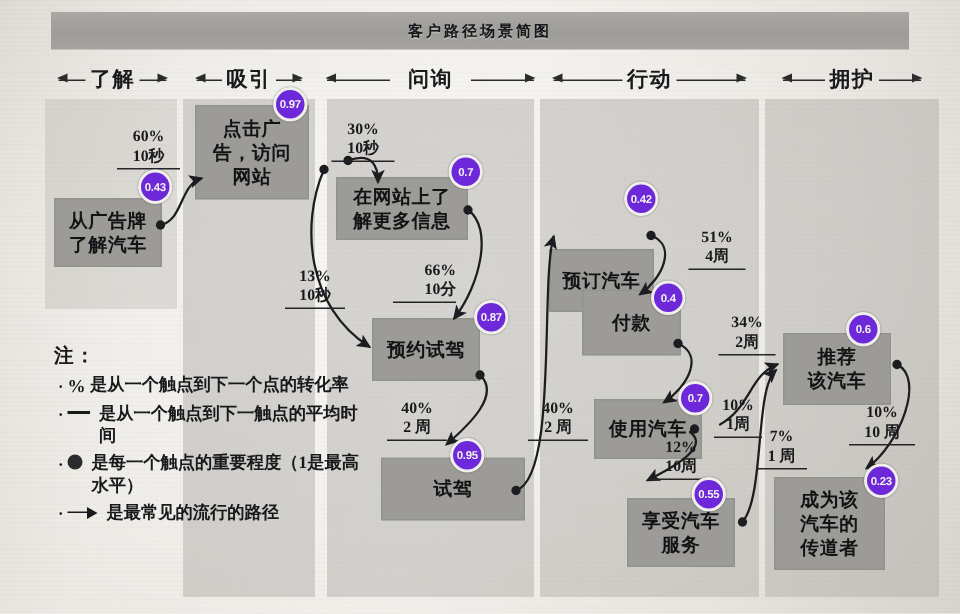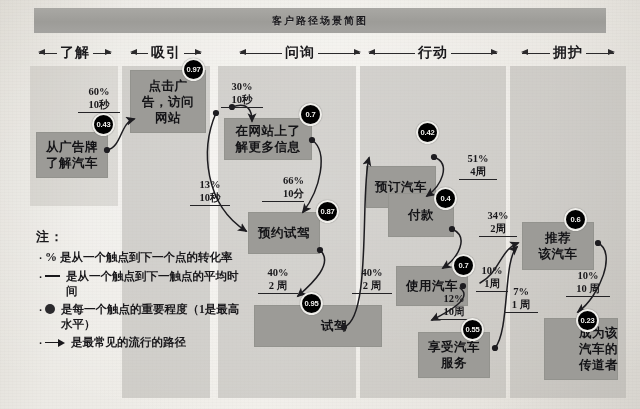--- a/index.html
+++ b/index.html
@@ -63,21 +63,21 @@
     text-align:center;
     color:#131316;
     font-size:12.5px;line-height:16px;font-weight:700;
     letter-spacing:.5px;
     box-shadow:0 0 0 1px rgba(120,118,112,.22) inset;
   }
 
   
   .badge{
     position:absolute;width:19px;height:19px;border-radius:50%;
-    background:#000000;color:#f2f1ee;
+    background:#6d28d9;color:#f2f1ee;
     display:flex;align-items:center;justify-content:center;
     font-size:7.6px;font-weight:700;letter-spacing:-.2px;
     font-family:"Liberation Sans",sans-serif;
     border:2px solid #efeeea;
     box-shadow:0 0 1px rgba(0,0,0,.55);
     z-index:7;
   }
 
   
   .conv{position:absolute;z-index:6;text-align:center;line-height:13px;}
@@ -116,21 +116,21 @@
   <div class="stage-head" style="left:30px;width:90px;">
     <div class="arrowline l" style="width:18px;"></div>
     <div class="lbl">了解</div>
     <div class="arrowline r" style="width:18px;"></div>
   </div>
   <div class="stage-head" style="left:122px;width:88px;">
     <div class="arrowline l" style="width:17px;"></div>
     <div class="lbl">吸引</div>
     <div class="arrowline r" style="width:17px;"></div>
   </div>
-  <div class="stage-head" style="left:231px;width:138px;">
+  <div class="stage-head" style="left:218px;width:138px;justify-content:space-between;">
     <div class="arrowline l" style="width:42px;"></div>
     <div class="lbl">问询</div>
     <div class="arrowline r" style="width:42px;"></div>
   </div>
   <div class="stage-head" style="left:360px;width:146px;">
     <div class="arrowline l" style="width:46px;"></div>
     <div class="lbl">行动</div>
     <div class="arrowline r" style="width:46px;"></div>
   </div>
   <div class="stage-head" style="left:510px;width:116px;">
@@ -205,21 +205,21 @@
   <div class="node" style="left:224px;top:118px;width:88px;height:42px;">
     <span>在网站上了<br>解更多信息</span>
   </div>
   <div class="badge" style="left:299px;top:103px;">0.7</div>
 
   <div class="node" style="left:248px;top:212px;width:72px;height:42px;">
     <span>预约试驾</span>
   </div>
   <div class="badge" style="left:316px;top:200px;">0.87</div>
 
-  <div class="node" style="left:254px;top:305px;width:96px;height:42px;padding-left:32px;">
+  <div class="node" style="left:254px;top:305px;width:96px;height:42px;">
     <span>试驾</span>
   </div>
   <div class="badge" style="left:300px;top:292px;">0.95</div>
 
   <div class="node" style="left:366px;top:134px;width:70px;height:42px;margin-top:32px;">
     <span>预订汽车</span>
   </div>
   <div class="badge" style="left:416px;top:121px;">0.42</div>
 
   <div class="node" style="left:388px;top:193px;width:66px;height:44px;">
@@ -235,21 +235,21 @@
   <div class="node" style="left:418px;top:332px;width:72px;height:46px;">
     <span>享受汽车<br>服务</span>
   </div>
   <div class="badge" style="left:461px;top:318px;">0.55</div>
 
   <div class="node" style="left:522px;top:222px;width:72px;height:48px;">
     <span>推荐<br>该汽车</span>
   </div>
   <div class="badge" style="left:564px;top:208px;">0.6</div>
 
-  <div class="node" style="left:544px;top:318px;width:74px;height:62px;justify-content:flex-end;">
+  <div class="node" style="left:516px;top:318px;width:74px;height:62px;">
     <span>成为该<br>汽车的<br>传道者</span>
   </div>
   <div class="badge" style="left:576px;top:309px;">0.23</div>
 
   <div class="conv" style="left:78px;top:85px;width:42px;">
     <div class="pct">60%</div>
     <div class="tm">10秒</div>
     <div class="rule"></div>
   </div>
 

